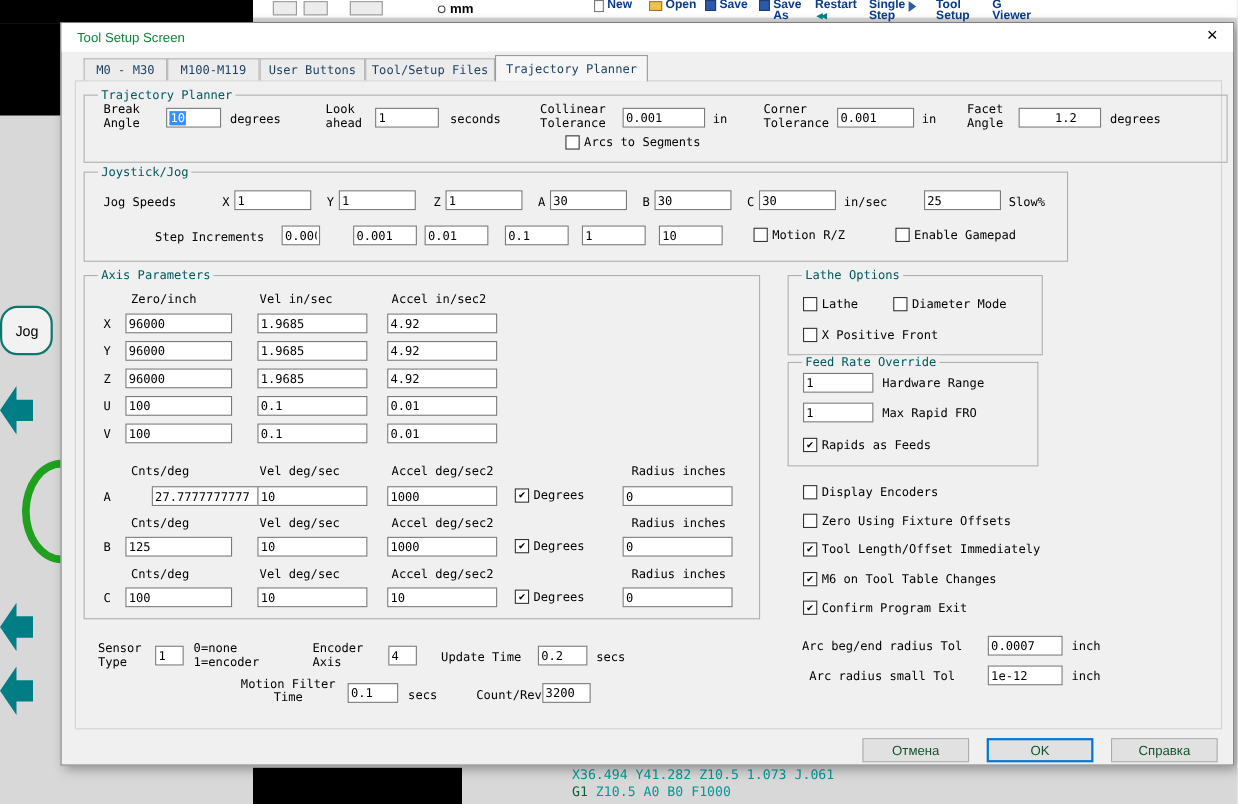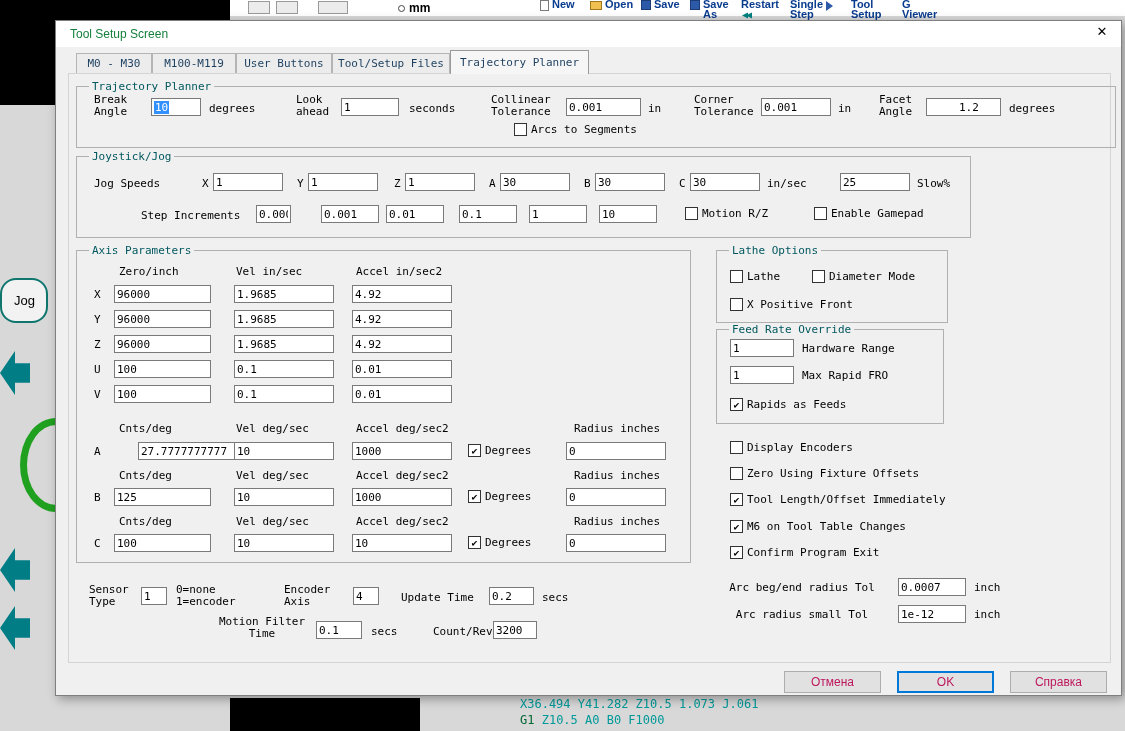--- a/index.html
+++ b/index.html
@@ -49,21 +49,21 @@
   .clbl{text-align:center}
   .inp{position:absolute;height:18px;border:1px solid #7a7a7a;background:#fff;color:#000;
        font-family:"DejaVu Sans Mono",monospace;font-size:11px;padding:0 2px;z-index:3}
   .fake{display:flex;align-items:center}
   .selhl{background:#3390ff;color:#fff;padding:0 1px}
   .cbx{position:absolute;display:flex;align-items:flex-start;gap:4px;font-size:11px;line-height:13px;z-index:3;white-space:nowrap}
   .cbx .box{width:13px;height:13px;border:1px solid #333;background:#fff;flex:0 0 13px;
             display:inline-flex;align-items:center;justify-content:center;font-size:10px;color:#000}
   .cbx .box[data-checked="true"]::after{content:"✔";margin-top:-1px}
   .btn{position:absolute;width:97px;height:22px;background:#e1e1e1;border:1px solid #adadad;
-       font:12px "Liberation Sans",sans-serif;color:#be185d;text-align:center;line-height:20px;z-index:3;cursor:pointer}
+       font:12px "Liberation Sans",sans-serif;color:#14532d;text-align:center;line-height:20px;z-index:3;cursor:pointer}
   .btn.default{border:2px solid #0078d7;line-height:18px}
 </style>
 </head>
 <body>
 
 <div class="topbar"></div>
 <div class="blackA"></div>
 <div class="blackB"></div>
 
 <div class="minibtn" style="left:248px;width:22px"></div>

